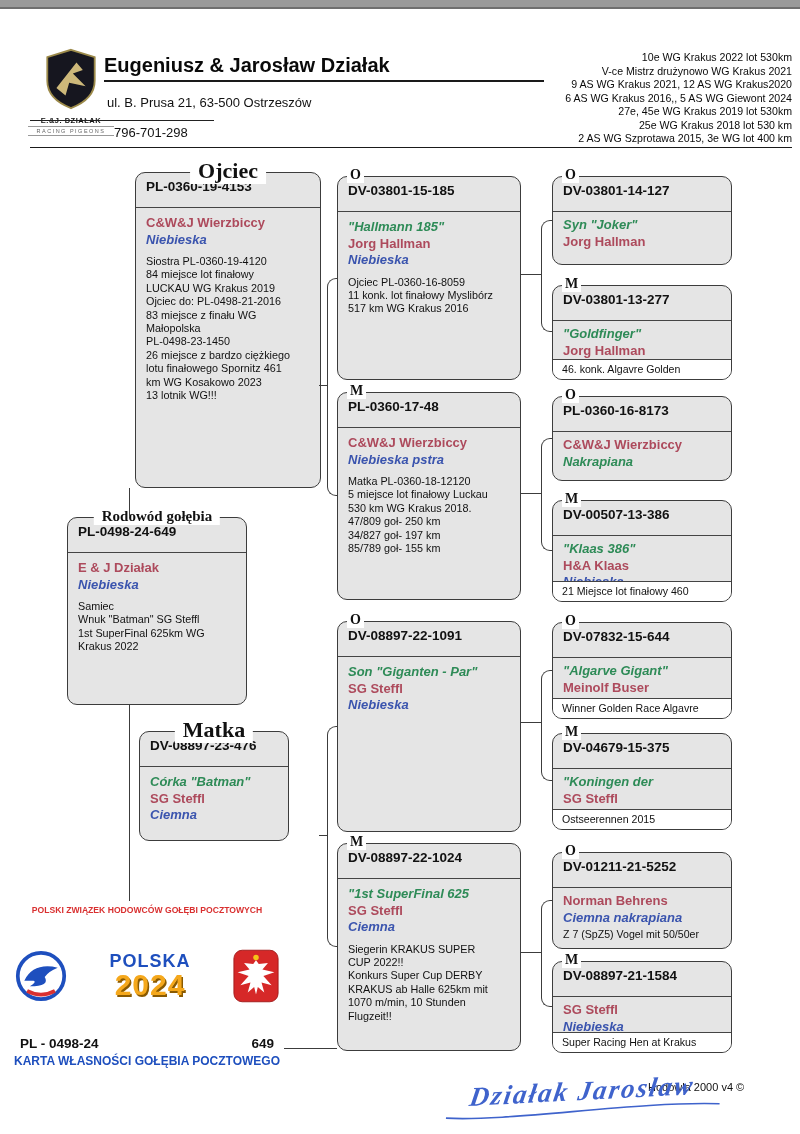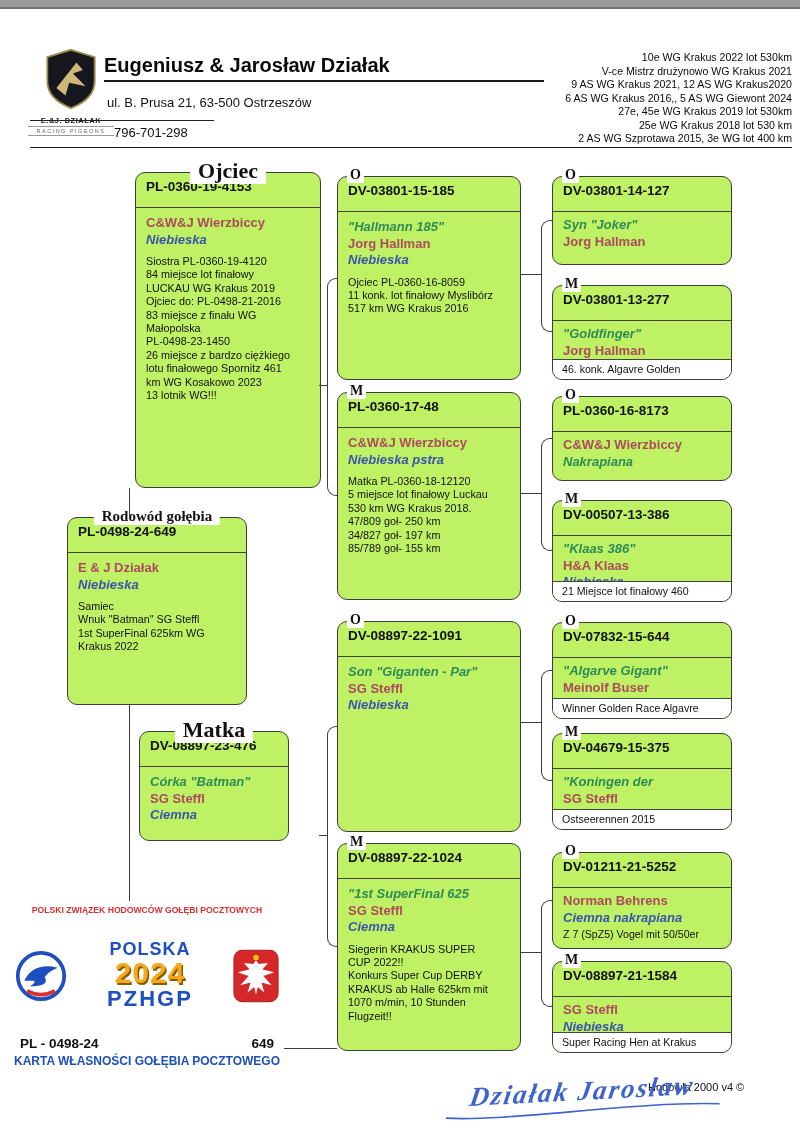--- a/index.html
+++ b/index.html
@@ -12,21 +12,21 @@
   .logo-name { font-size:7.5px; font-weight:bold; letter-spacing:0.5px; margin-top:2px; }
   .logo-sub { font-size:5.5px; letter-spacing:1.5px; color:#666; border-top:1px solid #999; border-bottom:1px solid #999; padding:1px 0; margin-top:1px; }
   .title { position:absolute; left:104px; top:54px; font-size:20px; font-weight:bold; color:#0a0a0a; border-bottom:2px solid #1a1a1a; padding-bottom:3px; min-width:440px; }
   .address { position:absolute; left:107px; top:95px; font-size:13px; }
   .phone-line { position:absolute; left:30px; top:120px; width:184px; border-top:1.5px solid #222; }
   .phone { position:absolute; left:114px; top:125px; font-size:13px; }
   .header-rule { position:absolute; left:30px; top:147px; width:762px; border-top:1.7px solid #1a1a1a; }
   .achievements { position:absolute; right:8px; top:51px; width:430px; text-align:right; font-size:10.6px; line-height:13.5px; color:#0a0a0a; }
 
   
-  .box { position:absolute; border:1.4px solid #3c3c3c; border-radius:10px; background:#bef264; }
+  .box { position:absolute; border:1.4px solid #3c3c3c; border-radius:10px; background:#e5e5e5; }
   .legend-marker { position:absolute; top:-10px; left:9px; background:#fff; padding:0 3px; font-family:"Liberation Serif", serif; font-weight:bold; font-size:14px; }
   .legend-center { position:absolute; top:-15px; left:50%; transform:translateX(-50%); background:#fff; padding:0 8px; font-family:"Liberation Serif", serif; font-weight:bold; font-size:22px; white-space:nowrap; }
   .legend-center.small { font-size:15px; top:-10px; }
   .ring { font-size:13.5px; font-weight:bold; padding:6px 10px 13px; border-bottom:1.2px solid #444; }
   .fields { padding:7px 10px 5px; }
   .fields.tight { padding:5px 10px 4px; }
   .name { color:#2e8b57; font-weight:bold; font-style:italic; font-size:13px; line-height:16.5px; }
   .breeder { color:#ad4a5c; font-weight:bold; font-size:13px; line-height:16.5px; }
   .colorline { color:#3a54ae; font-weight:bold; font-style:italic; font-size:13px; line-height:16.5px; }
   .details { font-size:10.8px; line-height:13.4px; margin-top:7px; white-space:pre-line; }
@@ -296,21 +296,20 @@
       <div class="card-org">POLSKI ZWIĄZEK HODOWCÓW GOŁĘBI POCZTOWYCH</div>
       <div class="card-mid">
         <svg width="52" height="52" viewBox="0 0 56 56">
           <circle cx="28" cy="28" r="25" fill="#fff" stroke="#1e4fbe" stroke-width="4"></circle>
           <path d="M10 33 Q20 13 46 19 Q36 23 32 29 Q38 39 16 39 Q24 34 20 33 Z" fill="#1e4fbe"></path>
           <path d="M13 44 Q28 52 43 44" stroke="#d93030" stroke-width="4" fill="none"></path>
         </svg>
         <div class="card-center">
           <div class="c-polska">POLSKA</div>
           <div class="c-year">2024</div>
-          <div class="c-pzhgp">PZHGP</div>
         </div>
         <svg width="46" height="54" viewBox="0 0 50 58">
           <rect x="1" y="1" width="48" height="56" rx="9" fill="#d62828" stroke="#a01818"></rect>
           <path d="M25 12 L22 16 L12 15 L18 22 L5 25 L17 29 L8 39 L19 36 L16 47 L23 41 L25 49 L27 41 L34 47 L31 36 L42 39 L33 29 L45 25 L32 22 L38 15 L28 16 Z" fill="#fff"></path>
           <circle cx="25" cy="9" r="3" fill="#f5c518"></circle>
         </svg>
       </div>
       <div class="card-ringrow">
         <span>PL - 0498-24</span>
         <span>649</span>

